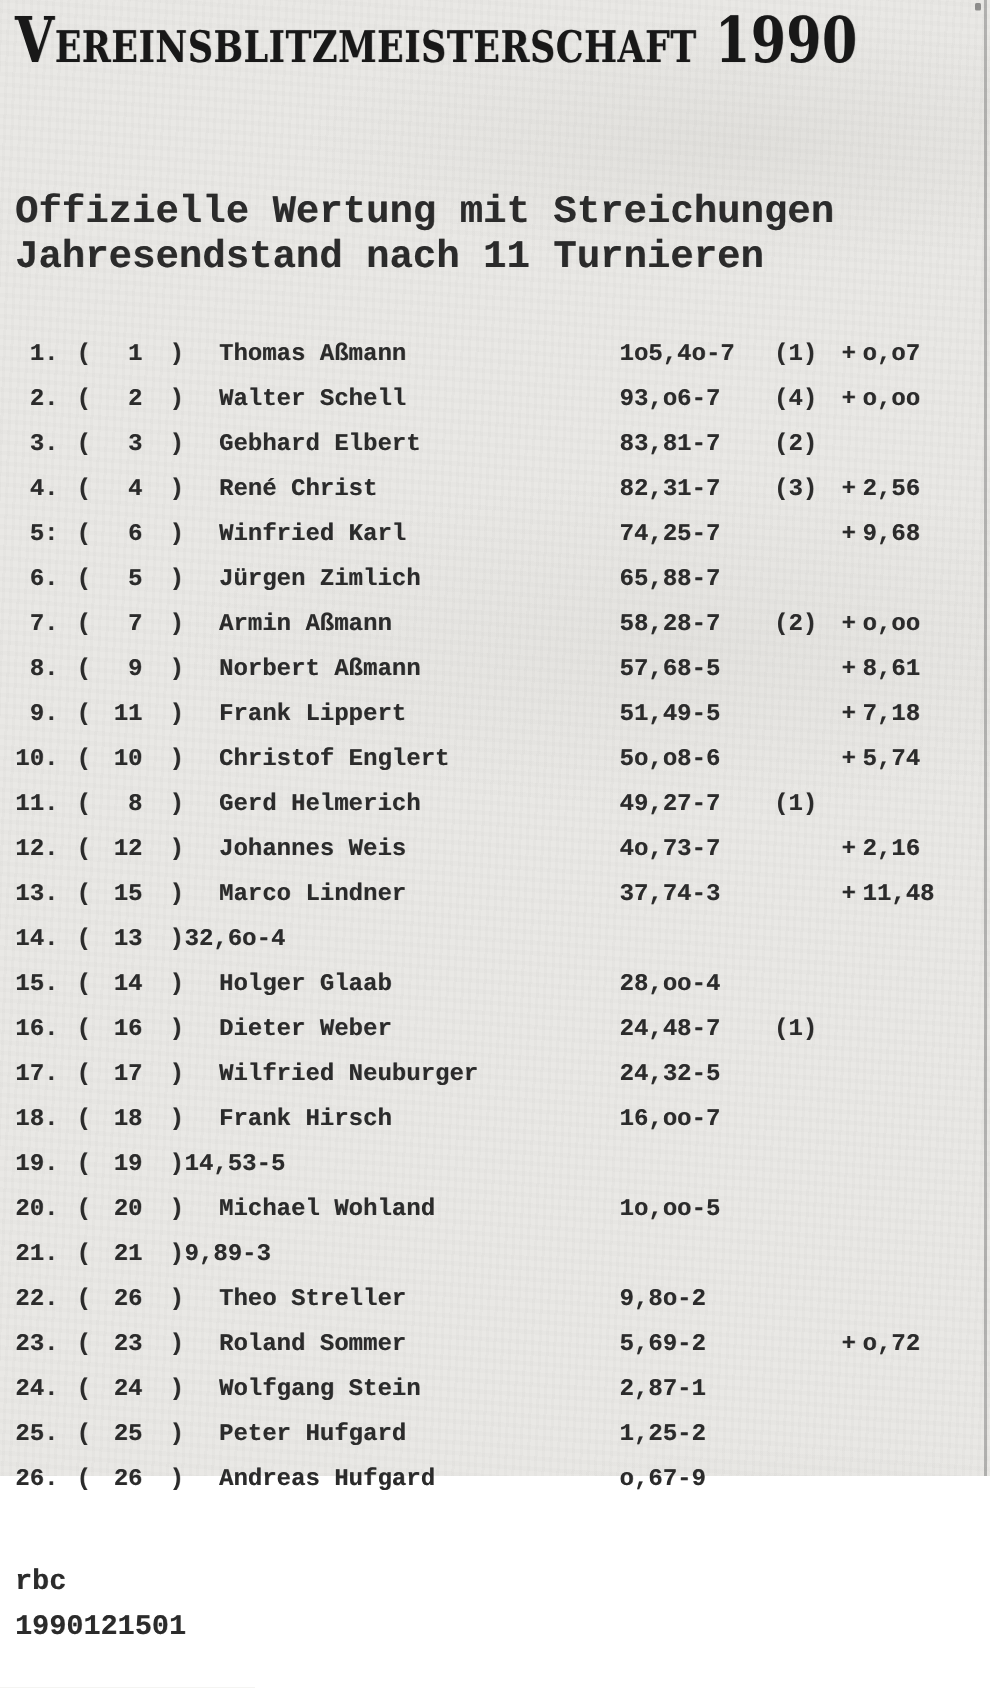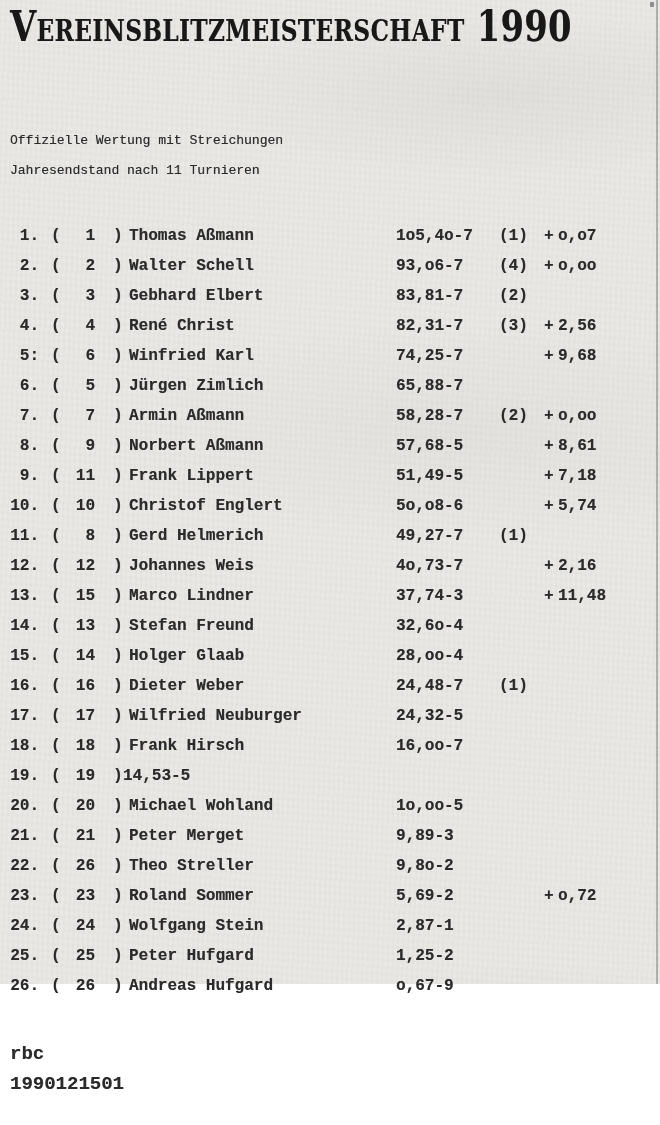--- a/index.html
+++ b/index.html
@@ -45,36 +45,36 @@
     line-height:46px;
     letter-spacing:0.5px;
     color:#181818;
     transform:scaleX(0.80);
     transform-origin:0 50%;
     text-shadow:0.4px 0.4px 0.5px rgba(20,20,20,0.55);
   }
 
   .subtitle {
     position:absolute; left:10px; top:126px;
-    font-size:13px; font-weight:normal;
+    font-size:26px; font-weight:bold;
     line-height:30px;
     text-shadow:0.3px 0.3px 0.4px rgba(35,35,35,0.45);
   }
 
   .standings {
     position:absolute; left:10px; top:221px;
     font-size:16px; font-weight:bold;
     text-shadow:0.3px 0.3px 0.4px rgba(35,35,35,0.45);
   }
   .row { display:flex; line-height:30px; white-space:pre; }
   .c-rank  { width:29px;  text-align:right; }
   .c-open  { width:10px;  margin-left:12px; }
   .c-prev  { width:34px;  text-align:right; }
   .c-close { width:10px;  margin-left:18px; }
-  .c-name  { width:267px; margin-left:6px; }
+  .c-name  { width:267px; margin-left:23px; }
   .c-score { width:77px;  text-align:left; }
   .c-note  { width:45px;  margin-left:26px; }
   .c-plus  { width:14px; }
   .c-bonus { width:78px;  }
 
   .footer {
     position:absolute; left:10px; top:1039px;
     font-size:19px; font-weight:bold;
     line-height:30px;
     text-shadow:0.3px 0.3px 0.4px rgba(35,35,35,0.45);
@@ -254,21 +254,20 @@
         <span class="c-note"></span>
         <span class="c-plus">+</span>
         <span class="c-bonus">11,48</span>
       </div>
 
       <div class="row">
         <span class="c-rank">14.</span>
         <span class="c-open">(</span>
         <span class="c-prev">13</span>
         <span class="c-close">)</span>
-        <span class="c-name">Stefan Freund</span>
         <span class="c-score">32,6o-4</span>
         <span class="c-note"></span>
         <span class="c-plus"></span>
         <span class="c-bonus"></span>
       </div>
 
       <div class="row">
         <span class="c-rank">15.</span>
         <span class="c-open">(</span>
         <span class="c-prev">14</span>
@@ -337,21 +336,20 @@
         <span class="c-note"></span>
         <span class="c-plus"></span>
         <span class="c-bonus"></span>
       </div>
 
       <div class="row">
         <span class="c-rank">21.</span>
         <span class="c-open">(</span>
         <span class="c-prev">21</span>
         <span class="c-close">)</span>
-        <span class="c-name">Peter Merget</span>
         <span class="c-score">9,89-3</span>
         <span class="c-note"></span>
         <span class="c-plus"></span>
         <span class="c-bonus"></span>
       </div>
 
       <div class="row">
         <span class="c-rank">22.</span>
         <span class="c-open">(</span>
         <span class="c-prev">26</span>

